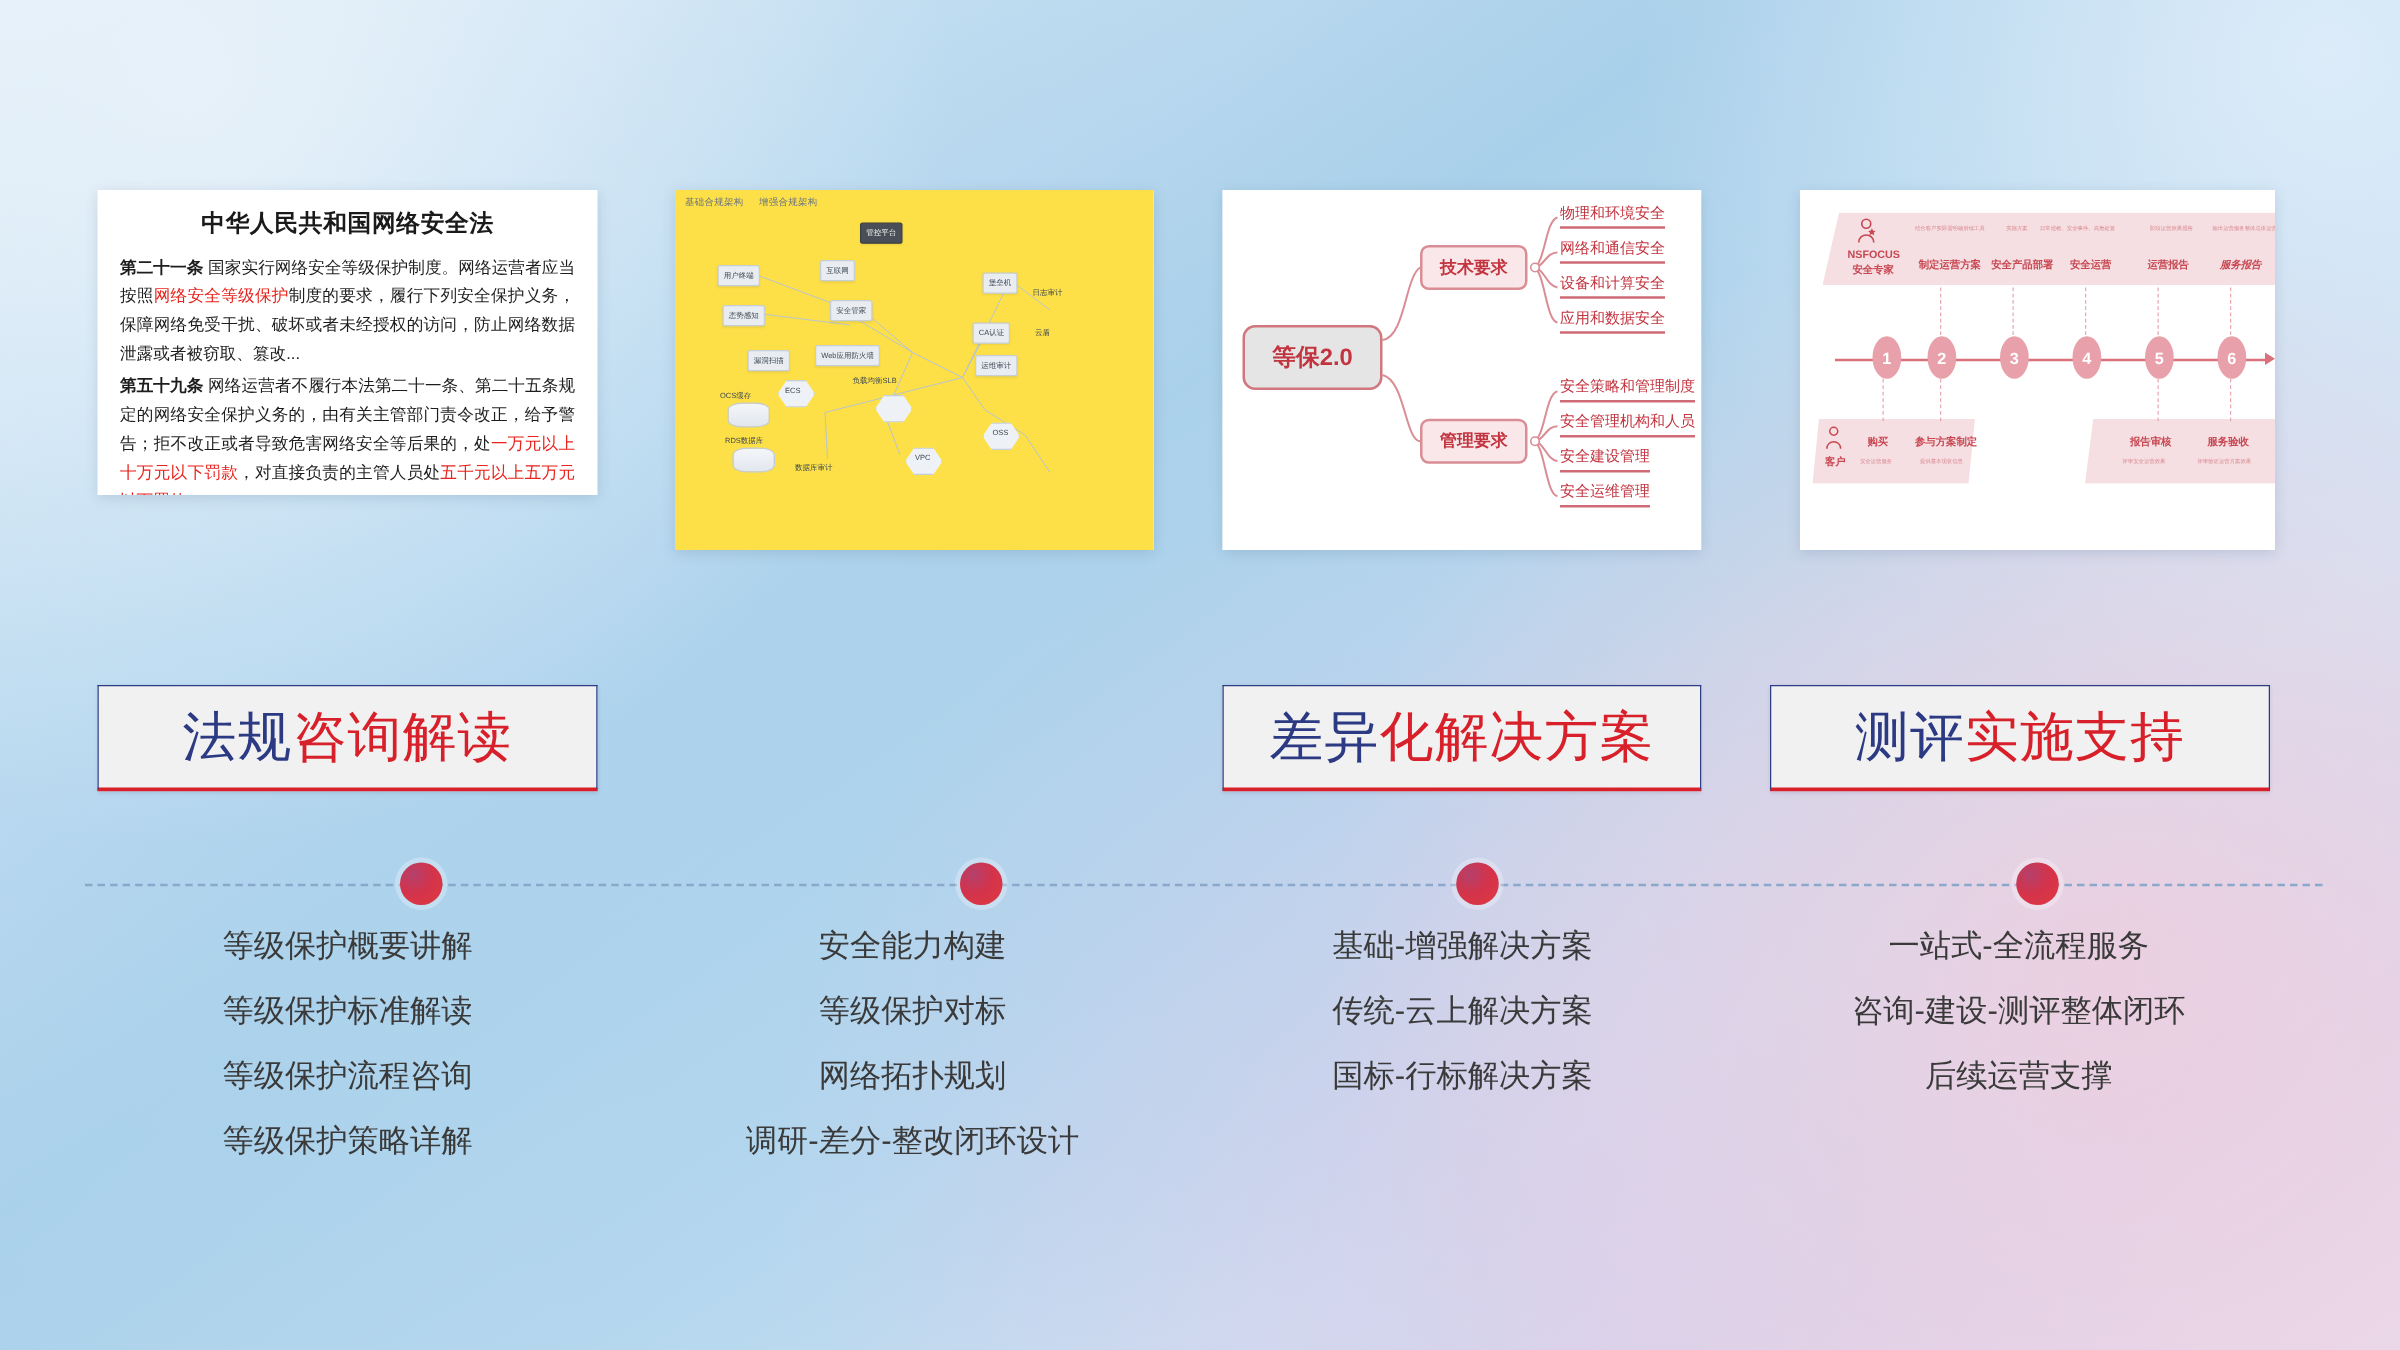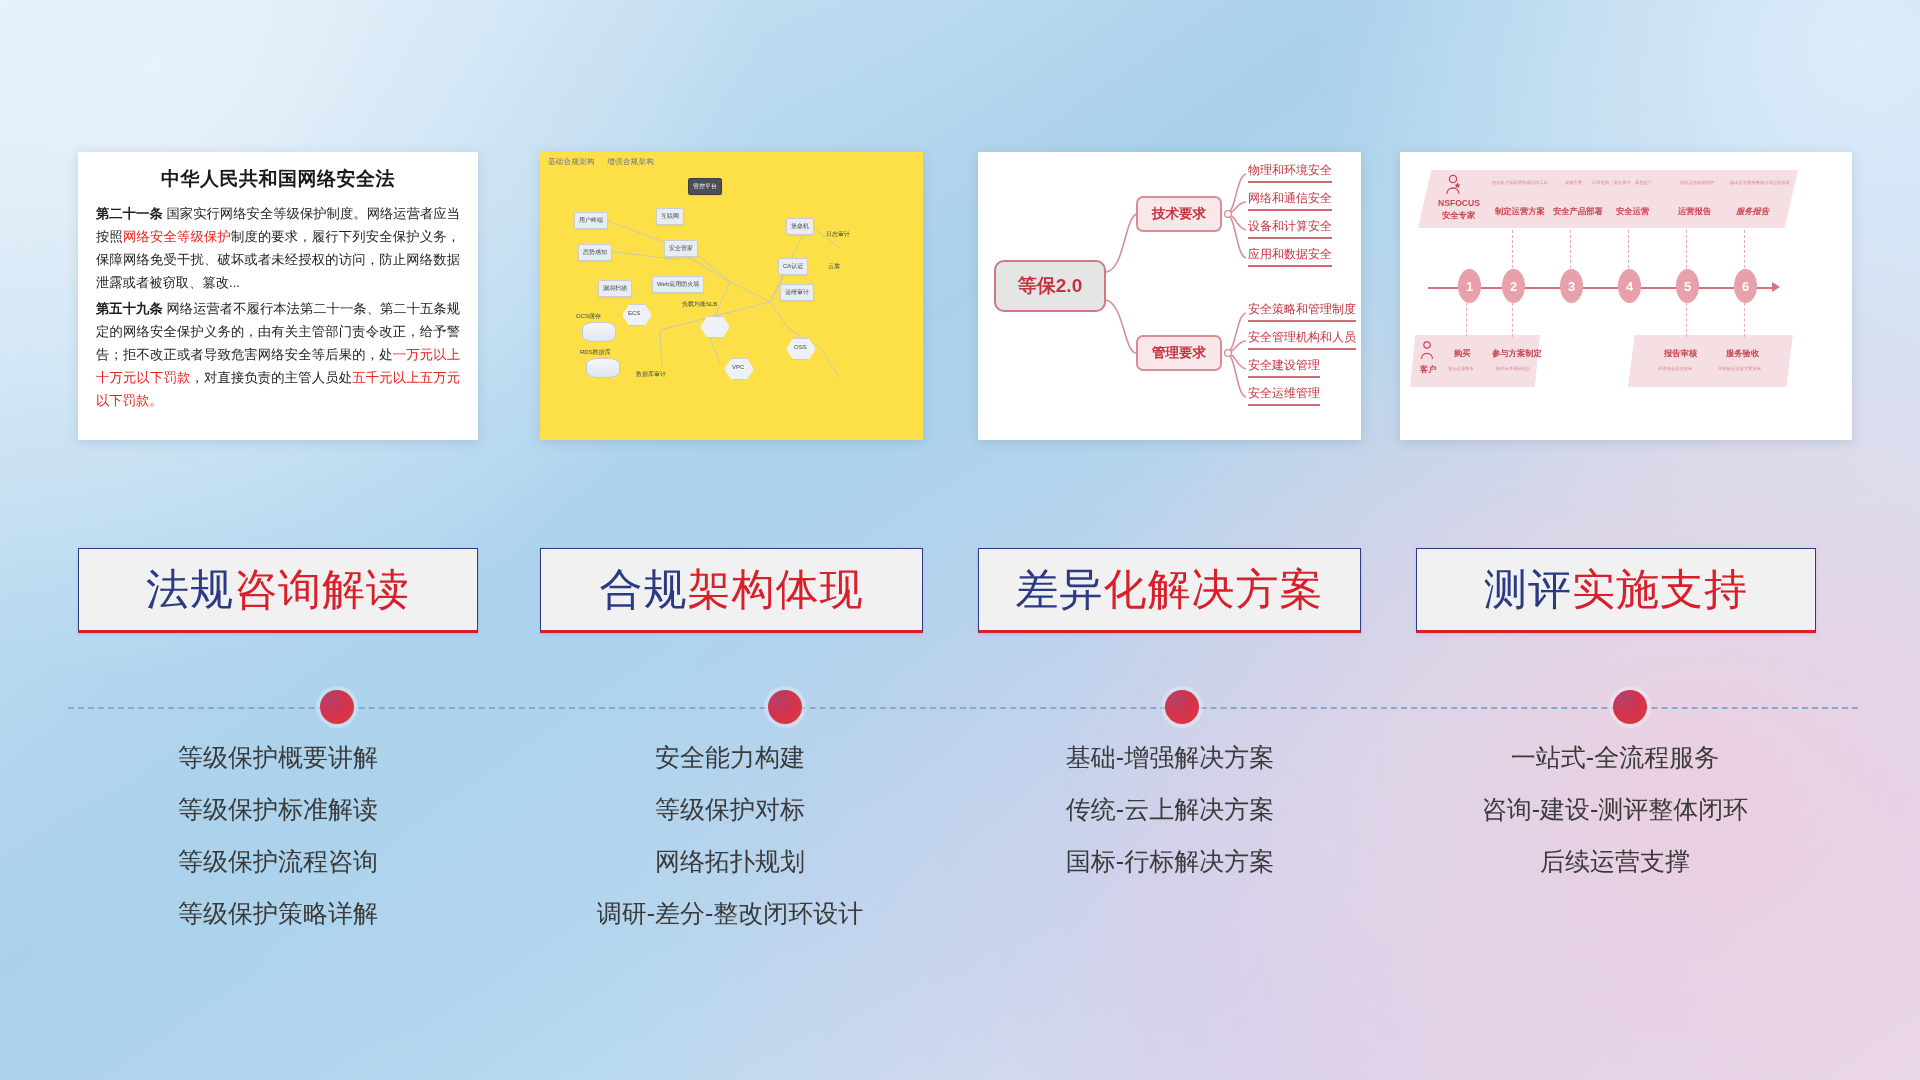--- a/index.html
+++ b/index.html
@@ -20,24 +20,24 @@
   }
 
   
   .cards { position: absolute; top: 152px; left: 0; width: 1920px; height: 290px; }
   .card {
     position: absolute; top: 0;
     background: #ffffff;
     box-shadow: 0 2px 10px rgba(60,90,130,0.18);
     overflow: hidden;
   }
-  .card1 { left: 78px;  width: 400px; height: 288px; }
+  .card1 { left: 78px;  width: 400px; height: 244px; }
   .card2 { left: 540px; width: 383px; height: 288px; }
   .card3 { left: 978px; width: 383px; height: 288px; }
-  .card4 { left: 1400px; width: 452px; height: 288px; }
+  .card4 { left: 1440px; width: 380px; height: 288px; }
 
   
   .law { padding: 14px 18px 10px 18px; }
   .law-title {
     text-align: center; font-weight: bold; font-size: 19px; color: #1a1a1a;
     letter-spacing: 0.5px; margin-bottom: 11px;
   }
   .law-p {
     font-size: 13.3px; line-height: 1.72; color: #1d1d1d; text-align: justify;
     margin-bottom: 4px;
@@ -347,25 +347,20 @@
     </div>
   </div>
 </div>
 
 <div class="labels">
   <div class="pill p1">
     <div class="pill-text">
       <span class="b">法规</span><span class="r">咨询解读</span>
     </div>
   </div>
-  <div class="pill p2">
-    <div class="pill-text">
-      <span class="b">合规</span><span class="r">架构体现</span>
-    </div>
-  </div>
   <div class="pill p3">
     <div class="pill-text">
       <span class="b">差异</span><span class="r">化解决方案</span>
     </div>
   </div>
   <div class="pill p4">
     <div class="pill-text">
       <span class="b">测评</span><span class="r">实施支持</span>
     </div>
   </div>

